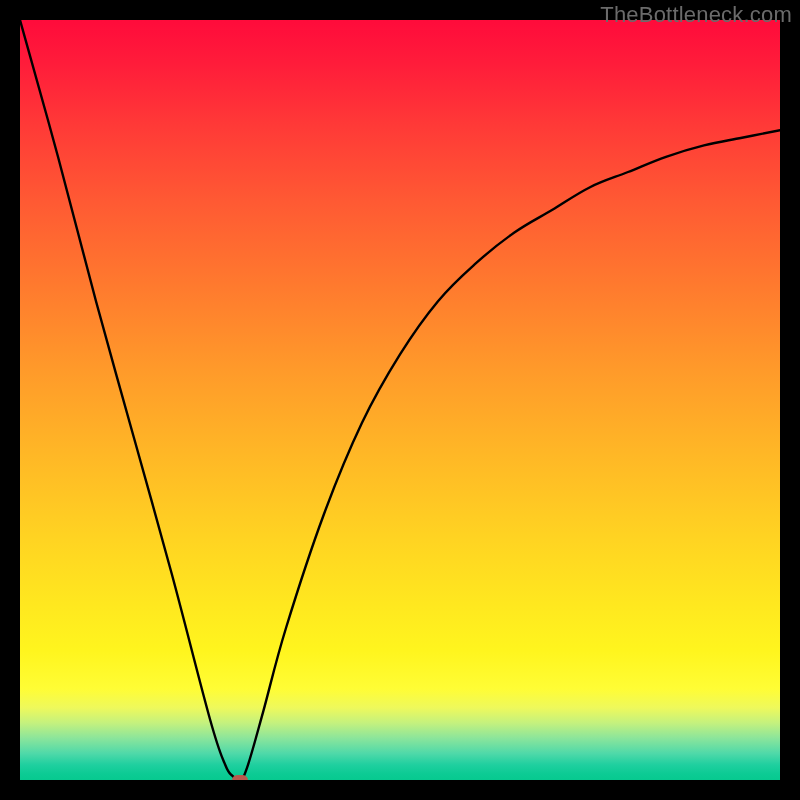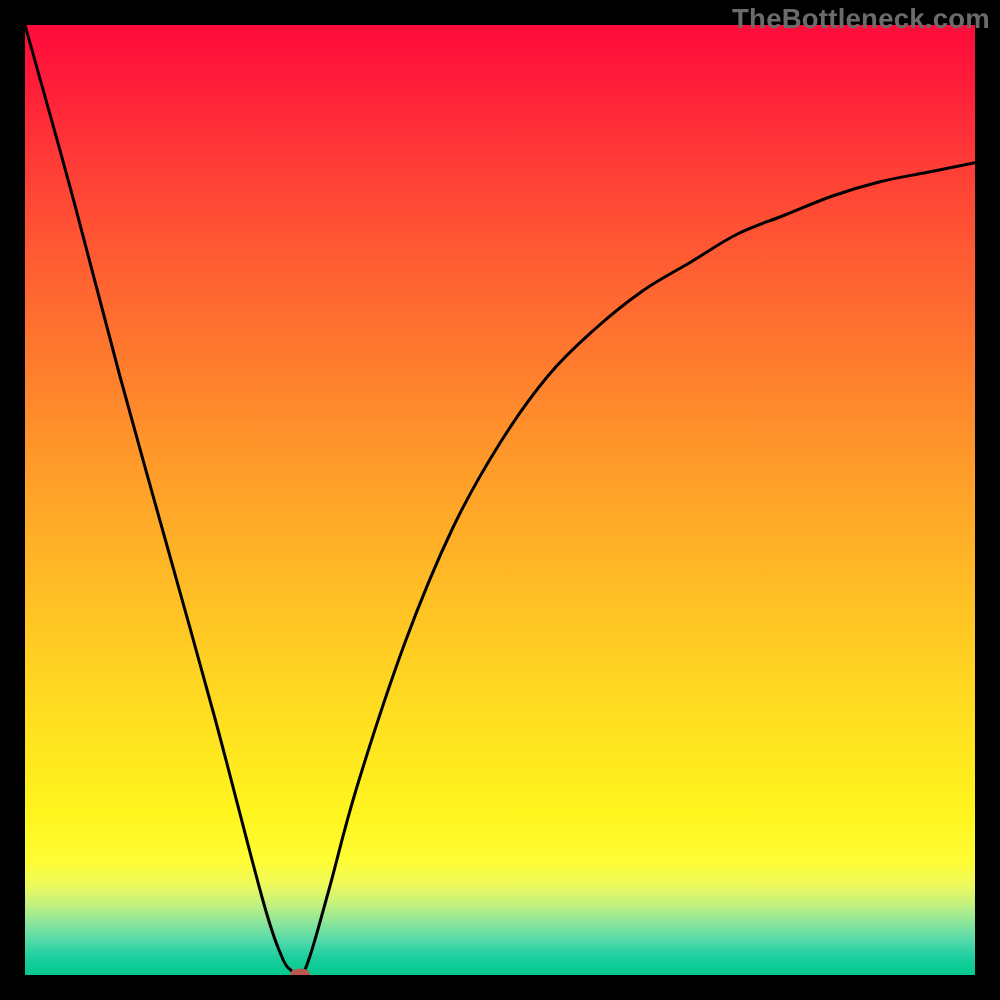--- a/index.html
+++ b/index.html
@@ -16,21 +16,21 @@
     width: 800px;
     height: 800px;
     background: #000;
   }
   .watermark {
     position: absolute;
     top: 2px;
     right: 8px;
     color: #6b6b6b;
     font-size: 22px;
-    font-weight: 700;
+    font-weight: 400;
     letter-spacing: 0.2px;
     z-index: 20;
     user-select: none;
   }
   .plot {
     position: absolute;
     left: 20px;
     top: 20px;
     width: 760px;
     height: 760px;

